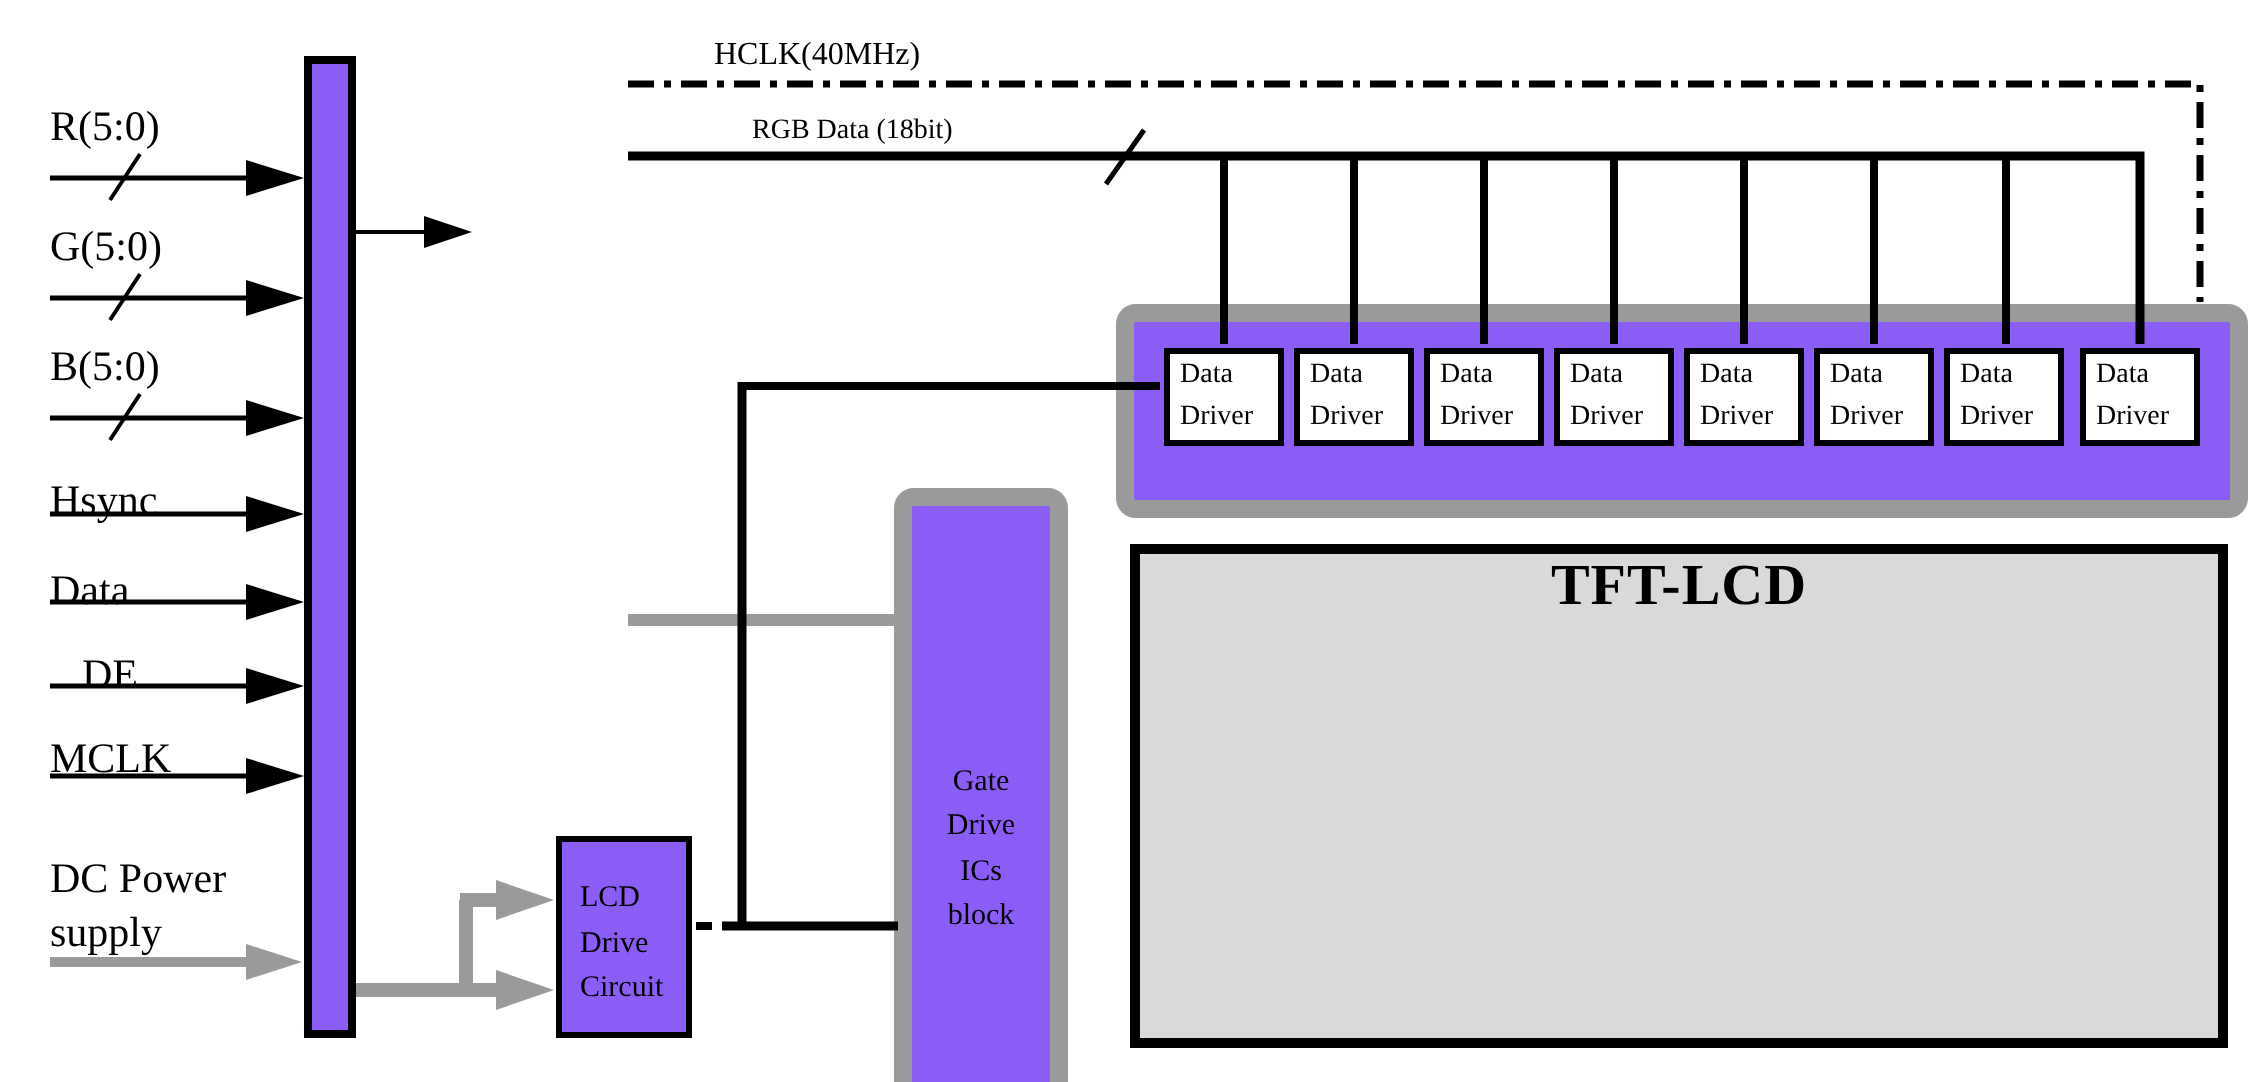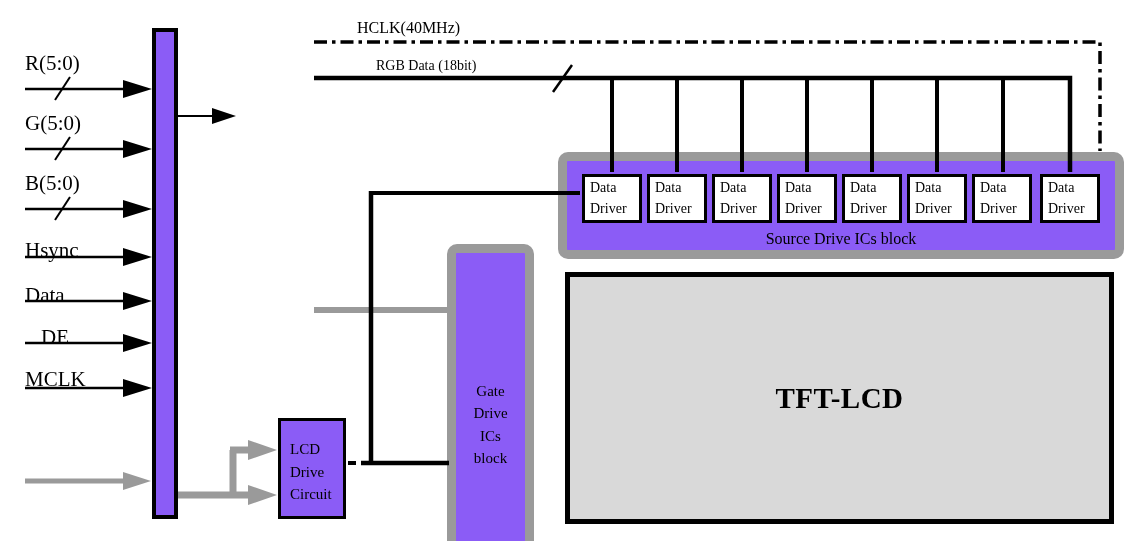--- a/index.html
+++ b/index.html
@@ -34,21 +34,21 @@
     box-sizing:border-box; border:3px solid #000; background:#fff;
     font-size:14px; line-height:1.45; display:flex; align-items:center; }
   .data-driver .txt { padding-left:5px; }
   .dd1{left:15px;} .dd2{left:80px;} .dd3{left:145px;} .dd4{left:210px;}
   .dd5{left:275px;} .dd6{left:340px;} .dd7{left:405px;} .dd8{left:473px;}
   #source-label { position:absolute; left:0; right:0; bottom:2px; text-align:center;
     font-size:16px; }
   
   #tft-lcd { left:565px; top:272px; width:549px; height:252px;
     border:5px solid #000; background:#d9d9d9; z-index:1;
-    display:flex; align-items:center; justify-content:center;
+    display:flex; align-items:flex-start; justify-content:center;
     font-weight:bold; font-size:29px; letter-spacing:0.5px; }
   
   .lbl { position:absolute; z-index:6; font-size:21px; line-height:1.3; }
   #lbl-r { left:25px; top:50px; }
   #lbl-g { left:25px; top:110px; }
   #lbl-b { left:25px; top:170px; }
   #lbl-hsync { left:25px; top:237px; }
   #lbl-vsync { left:25px; top:282px; }
   #lbl-de    { left:41px; top:324px; }
   #lbl-mclk  { left:25px; top:366px; }
@@ -105,34 +105,35 @@
 Driver</div>
       </div>
     <div class="data-driver dd7">
         <div class="txt ml">Data
 Driver</div>
       </div>
     <div class="data-driver dd8">
         <div class="txt ml">Data
 Driver</div>
       </div>
-    <div id="source-label">Source Drive ICs block</div>
   </div>
 
   <div id="tft-lcd" class="blk">
     <div>TFT-LCD</div>
   </div>
 
   <div id="lbl-r" class="lbl">R(5:0)</div>
   <div id="lbl-g" class="lbl">G(5:0)</div>
   <div id="lbl-b" class="lbl">B(5:0)</div>
   <div id="lbl-hsync" class="lbl">Hsync</div>
   <div id="lbl-vsync" class="lbl">Data</div>
   <div id="lbl-de" class="lbl">DE</div>
   <div id="lbl-mclk" class="lbl">MCLK</div>
+  <div id="lbl-dc" class="lbl ml">DC Power
+supply</div>
   <div id="lbl-hclk" class="lbl">HCLK(40MHz)</div>
   <div id="lbl-rgb" class="lbl">RGB Data (18bit)</div>
 
   <svg id="wires" width="1125" height="541" viewBox="0 0 1125 541">
 
     <g stroke="#9a9a9a" fill="#9a9a9a">
 
       <line x1="25" y1="481" x2="126" y2="481" stroke-width="5"></line>
       <polygon points="123,472 151,481 123,490" stroke="none"></polygon>
 

